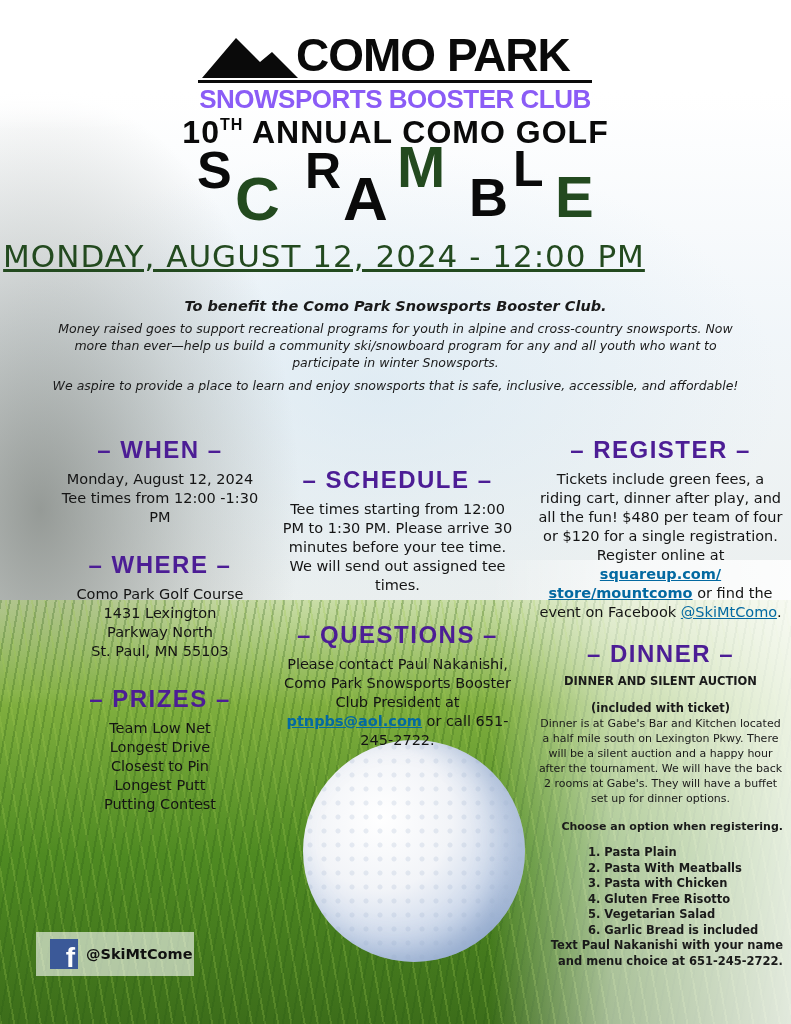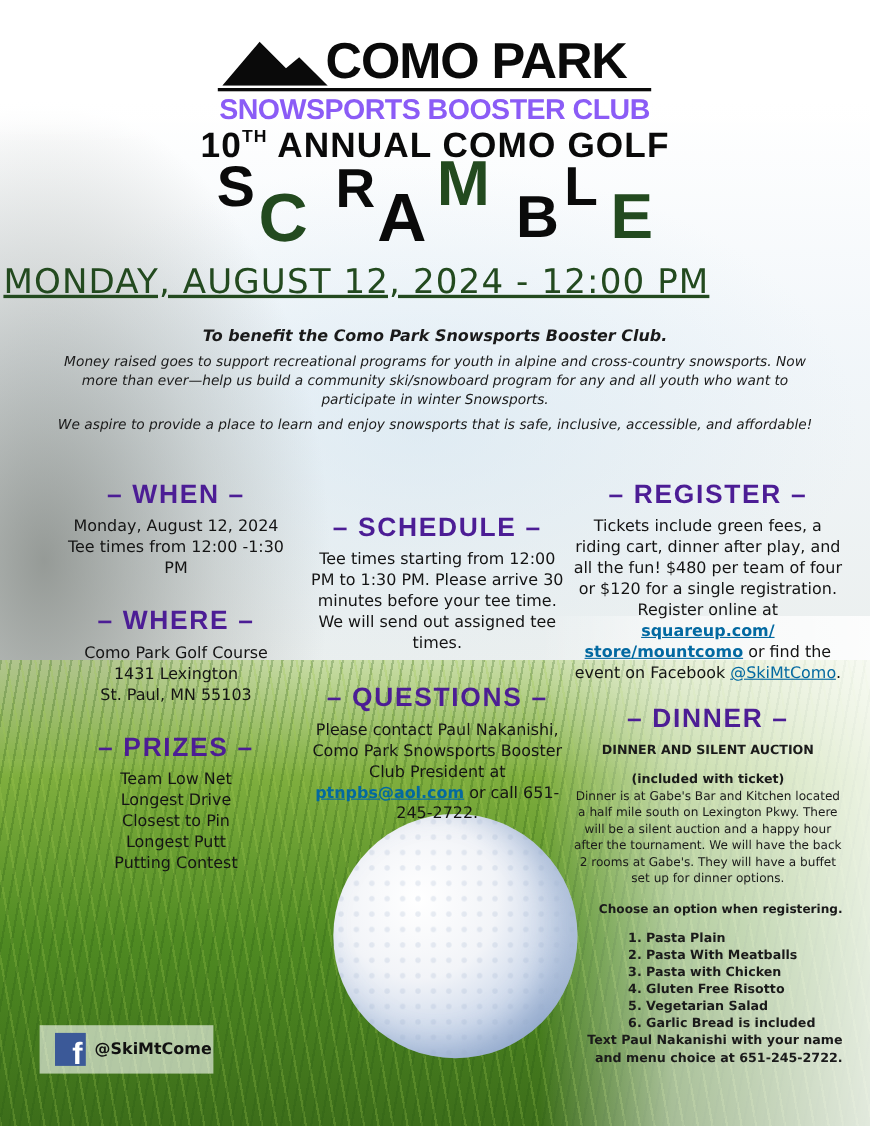--- a/index.html
+++ b/index.html
@@ -83,21 +83,21 @@
 
   
   .section-head {
     font-family:"Liberation Sans", sans-serif; font-weight:bold; font-size:24px; color:#4c1d95;
     letter-spacing:1.5px; text-align:center; margin:0 0 6px 0;
   }
   .body-text { font-size:14.5px; line-height:19px; text-align:center; margin:0; color:#141414; }
   .col { position:absolute; }
   .col-left { left:50px; top:436px; width:220px; }
   .col-mid { left:280px; top:466px; width:235px; }
-  .col-right { left:521px; top:436px; width:245px; }
+  .col-right { left:538px; top:436px; width:245px; }
   .gap { height:24px; }
   a.link { color:#0369a1; text-decoration:underline; }
   a.link.bold { font-weight:bold; }
 
   .dinner-title { font-weight:bold; font-size:11.5px; text-align:center; line-height:15px; margin:6px 0 0 0; }
   .dinner-body { font-size:11px; line-height:15px; text-align:center; margin:0; }
   .dinner-choose { font-weight:bold; font-size:11px; text-align:right; margin:14px 0 12px 0;padding-left:12px; }
   .menu-list { list-style:none; margin:0 0 0 50px; padding:0; font-weight:bold; font-size:11.5px; line-height:15.5px; }
   .dinner-text { font-weight:bold; font-size:11.5px; line-height:15.5px; text-align:right; margin:0 0 0 0; }
 
@@ -161,20 +161,21 @@
   </div>
 
   <div class="col col-left">
     <div class="section-head">– WHEN –</div>
     <p class="body-text">Monday, August 12, 2024</p>
     <p class="body-text">Tee times from 12:00 -1:30 PM</p>
     <div class="gap"></div>
     <div class="section-head">– WHERE –</div>
     <p class="body-text">Como Park Golf Course</p>
     <p class="body-text">1431 Lexington</p>
+    <p class="body-text">Parkway North</p>
     <p class="body-text">St. Paul, MN 55103</p>
     <div class="gap"></div>
     <div class="section-head">– PRIZES –</div>
     <p class="body-text">Team Low Net</p>
     <p class="body-text">Longest Drive</p>
     <p class="body-text">Closest to Pin</p>
     <p class="body-text">Longest Putt</p>
     <p class="body-text">Putting Contest</p>
   </div>
 

